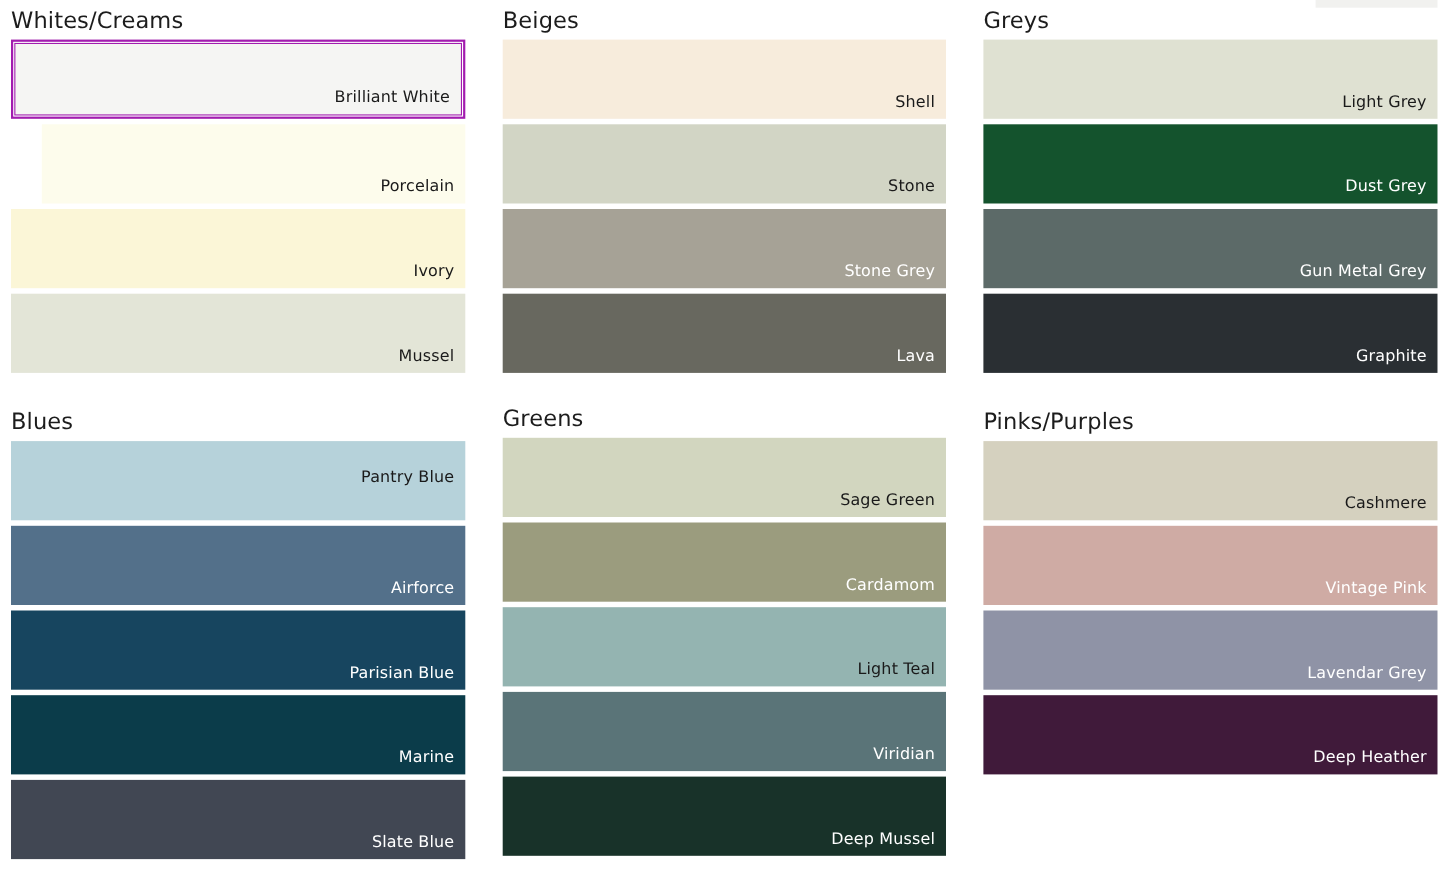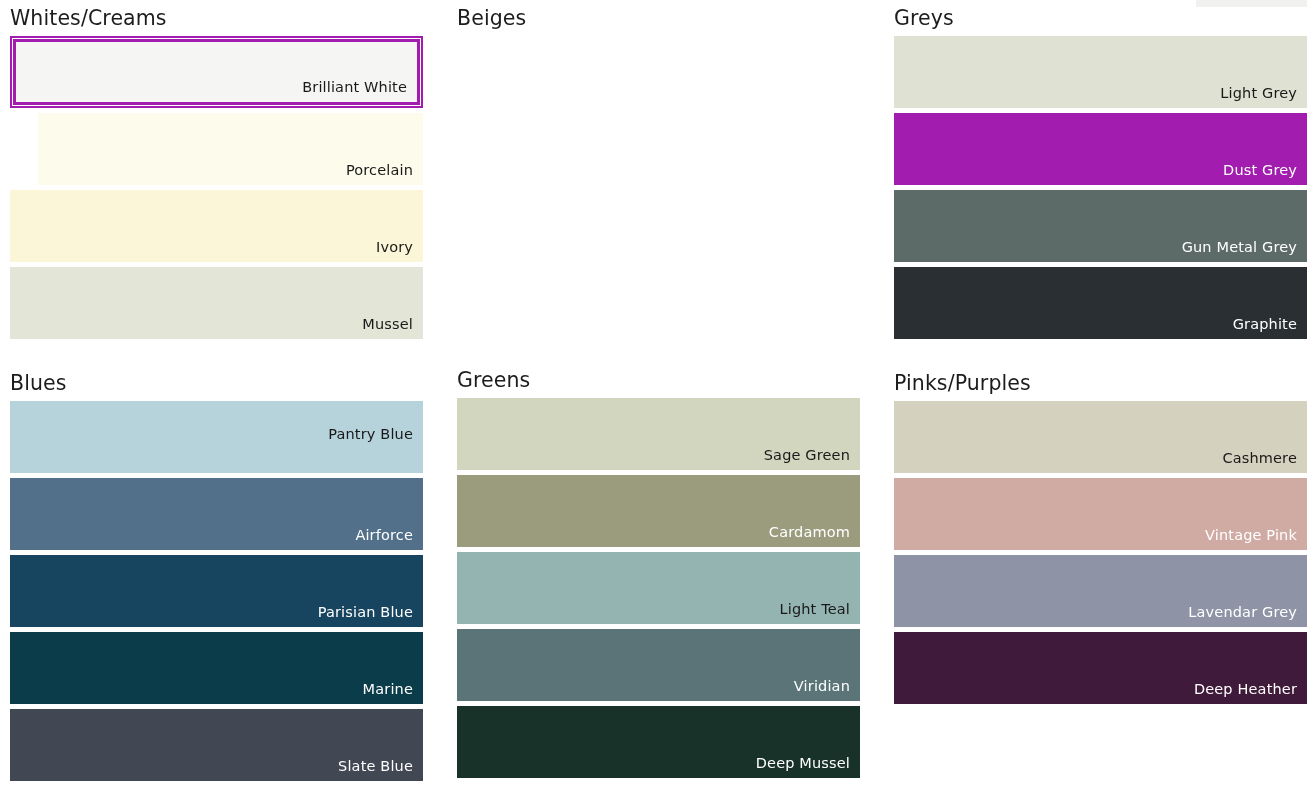--- a/index.html
+++ b/index.html
@@ -77,21 +77,21 @@
     height: 72px;
     display: flex;
     align-items: flex-end;
     justify-content: flex-end;
     padding: 0 10px 6px 0;
     cursor: pointer;
     border: 0 solid transparent;
   }
 
   .swatch.selected {
-    border: 6px solid #a21caf;
+    border: 4px solid #a21caf;
     outline: 1px solid #ffffff;
     outline-offset: -3px;
     height: 72px;
   }
 
   .swatch-label {
     font-size: 14.5px;
     line-height: 18px;
     letter-spacing: 0.15px;
     white-space: nowrap;
@@ -130,31 +130,45 @@
           <div class="swatch" style="background: rgb(227, 229, 215);">
             <span class="swatch-label dark">Mussel</span>
           </div>
         </div>
     </section>
 
     <div class="group spacer"></div>
 
     <section class="group col-2">
       <h2 class="group-title">Beiges</h2>
+      <div class="swatch-list">
+          <div class="swatch" style="background: rgb(247, 236, 220);">
+            <span class="swatch-label dark">Shell</span>
+          </div>
+          <div class="swatch" style="background: rgb(210, 213, 197);">
+            <span class="swatch-label dark">Stone</span>
+          </div>
+          <div class="swatch" style="background: rgb(166, 162, 150);">
+            <span class="swatch-label light">Stone Grey</span>
+          </div>
+          <div class="swatch" style="background: rgb(104, 104, 95);">
+            <span class="swatch-label light">Lava</span>
+          </div>
+        </div>
     </section>
 
     <div class="group spacer"></div>
 
     <section class="group col-3">
       <h2 class="group-title">Greys</h2>
       <div class="swatch-list">
           <div class="swatch" style="background: rgb(223, 225, 210);">
             <span class="swatch-label dark">Light Grey</span>
           </div>
-          <div class="swatch" style="background: #a21caf;">
+          <div class="swatch" style="background: #14532d;">
             <span class="swatch-label light">Dust Grey</span>
           </div>
           <div class="swatch" style="background: rgb(92, 106, 104);">
             <span class="swatch-label light">Gun Metal Grey</span>
           </div>
           <div class="swatch" style="background: rgb(42, 47, 51);">
             <span class="swatch-label light">Graphite</span>
           </div>
         </div>
     </section>

